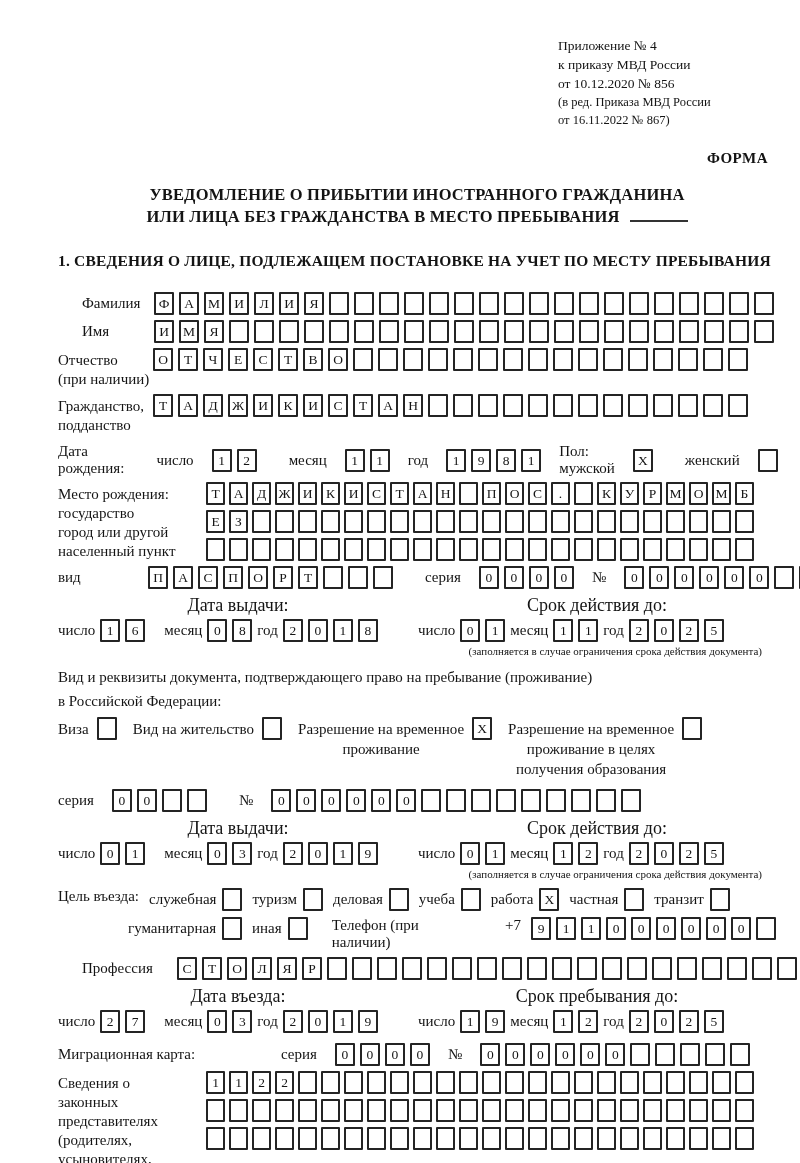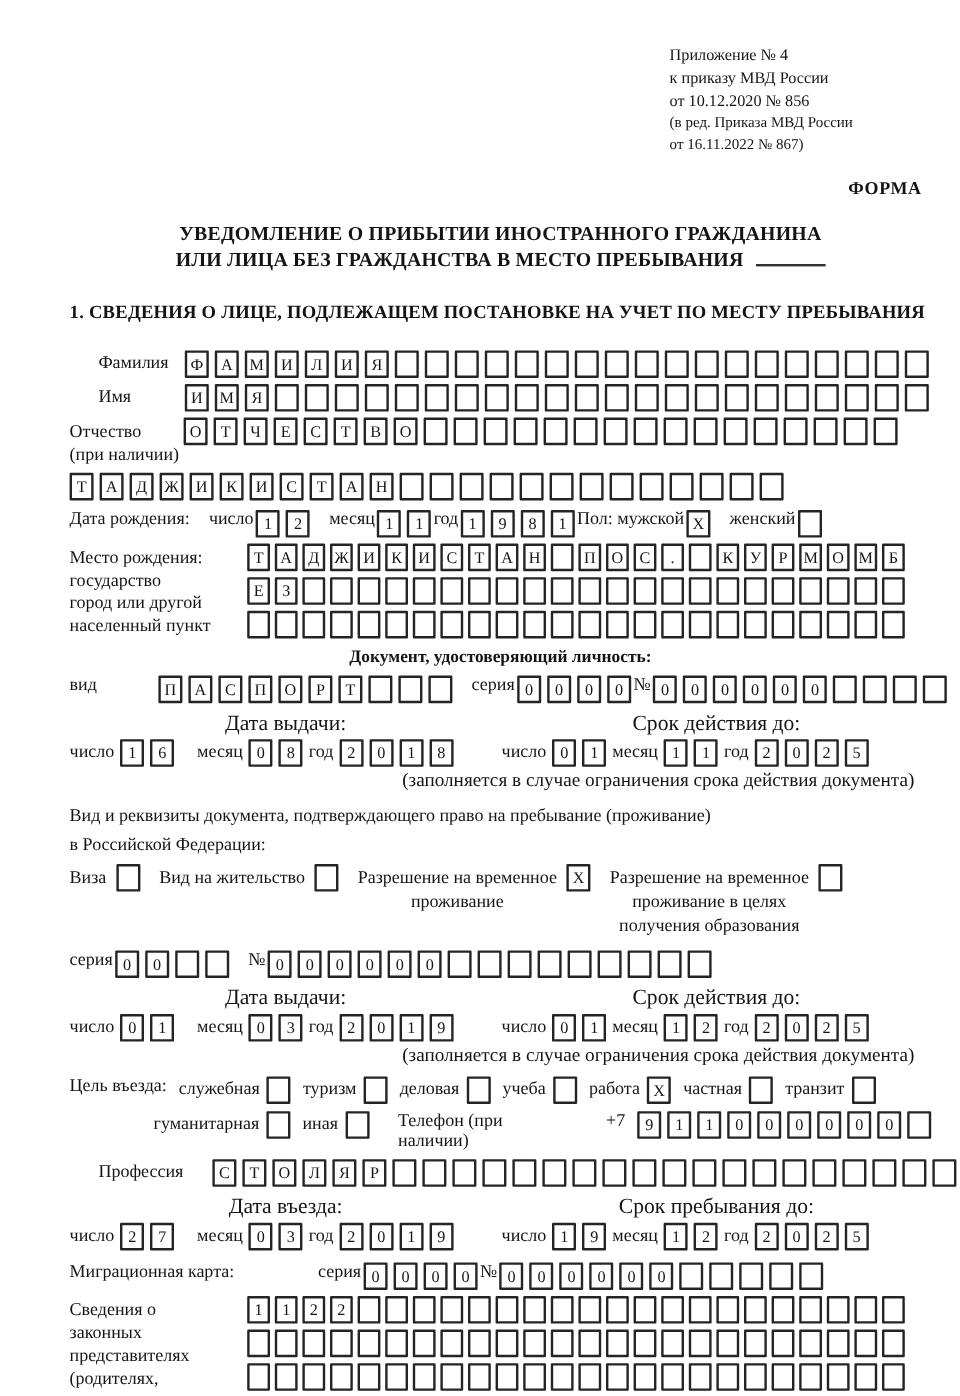--- a/index.html
+++ b/index.html
@@ -26,32 +26,32 @@
   .w95{width:95px;flex:none;}
   .w148{width:148px;flex:none;}
 
   .cells{display:inline-flex;gap:5px;flex-wrap:nowrap;}
   .cell{display:inline-block;width:20px;height:23px;border:2px solid #242424;border-radius:1px;
         text-align:center;font-size:13.5px;line-height:19px;background:#fff;flex:none;}
   .tight .cell{width:19px;}
   .tight{gap:4px;}
   .cellstack{display:flex;flex-direction:column;gap:5px;}
 
-  .inl{display:flex;gap:2px;flex-wrap:nowrap;}
+  .inl{display:flex;align-items:center;gap:18px;flex-wrap:nowrap;}
   .gap-l{margin-left:14px;}
 
   .docheading{text-align:center;font-weight:bold;font-size:14.5px;margin:8px 0 6px 0;}
 
   .dtitles{display:flex;font-size:18px;margin-top:6px;}
   .dtitles .t1{width:360px;text-align:center;}
   .dtitles .t2{flex:1;text-align:center;}
   .drow{display:flex;margin-top:3px;}
   .dgroup{display:flex;align-items:center;gap:5px;}
   .dg-l{width:360px;}
-  .note{font-size:16px;text-align:right;margin:3px 14px 8px 0;}
+  .note{font-size:11px;text-align:right;margin:3px 14px 8px 0;}
 
   .intro{line-height:24px;font-size:15px;}
   .checksrow{display:flex;align-items:flex-start;gap:16px;margin-top:4px;margin-bottom:10px;}
   .chk{display:flex;align-items:flex-start;gap:8px;}
   .chk .clbl{text-align:center;line-height:20px;padding-top:2px;}
 
   .opt{display:inline-flex;align-items:center;gap:6px;}
   .optrow{display:flex;align-items:flex-start;gap:10px;margin-bottom:6px;flex-wrap:nowrap;}
   .rep-right{display:flex;flex-direction:column;}
 </style>
@@ -167,20 +167,24 @@
           <span class="cell"></span>
           <span class="cell"></span>
           <span class="cell"></span>
           <span class="cell"></span>
           <span class="cell"></span>
           <span class="cell"></span>
         </span>
     </div>
 
     <div class="frow">
+      <span class="lblcol w95">
+        <span>Гражданство,</span>
+        <span>подданство</span>
+      </span>
       <span class="cells">
           <span class="cell">Т</span>
           <span class="cell">А</span>
           <span class="cell">Д</span>
           <span class="cell">Ж</span>
           <span class="cell">И</span>
           <span class="cell">К</span>
           <span class="cell">И</span>
           <span class="cell">С</span>
           <span class="cell">Т</span>
@@ -313,21 +317,20 @@
             <span class="cell"></span>
             <span class="cell"></span>
             <span class="cell"></span>
             <span class="cell"></span>
             <span class="cell"></span>
             <span class="cell"></span>
           </span>
       </span>
     </div>
 
-    <div class="docheading">Документ, удостоверяющий личность:</div>
 
     <div class="frow inl">
       <span class="w72">вид</span>
       <span class="cells">
           <span class="cell">П</span>
           <span class="cell">А</span>
           <span class="cell">С</span>
           <span class="cell">П</span>
           <span class="cell">О</span>
           <span class="cell">Р</span>

